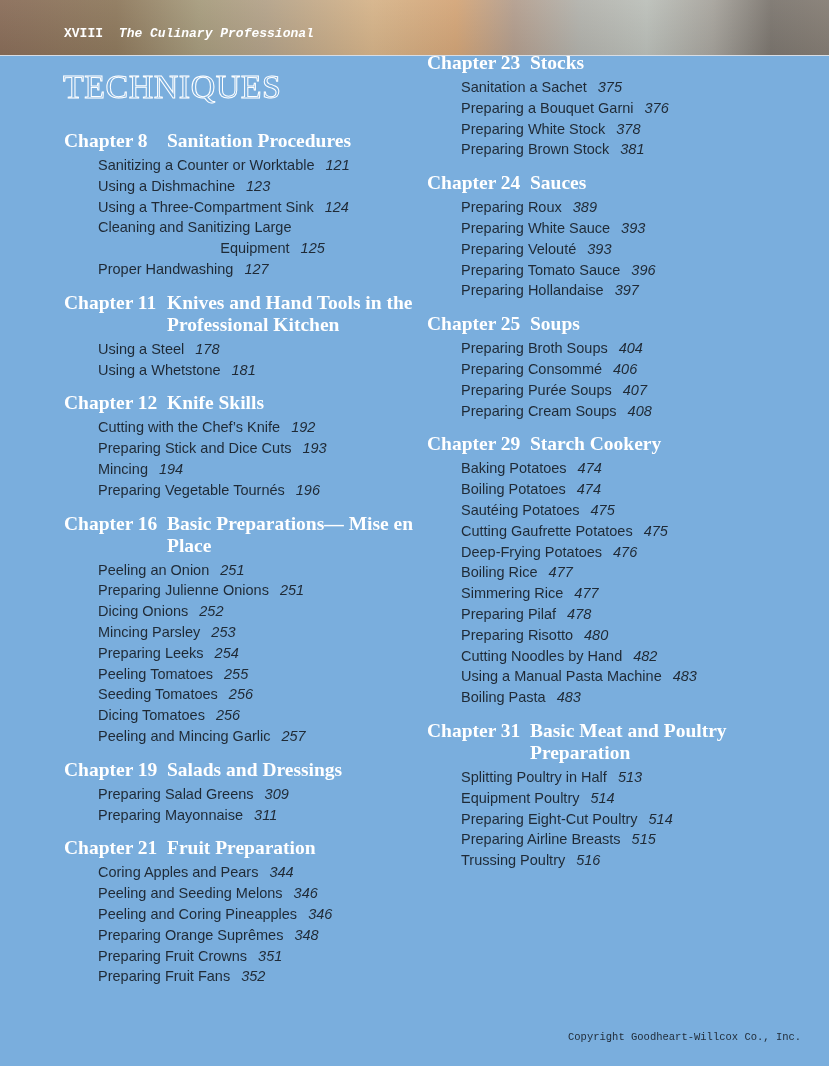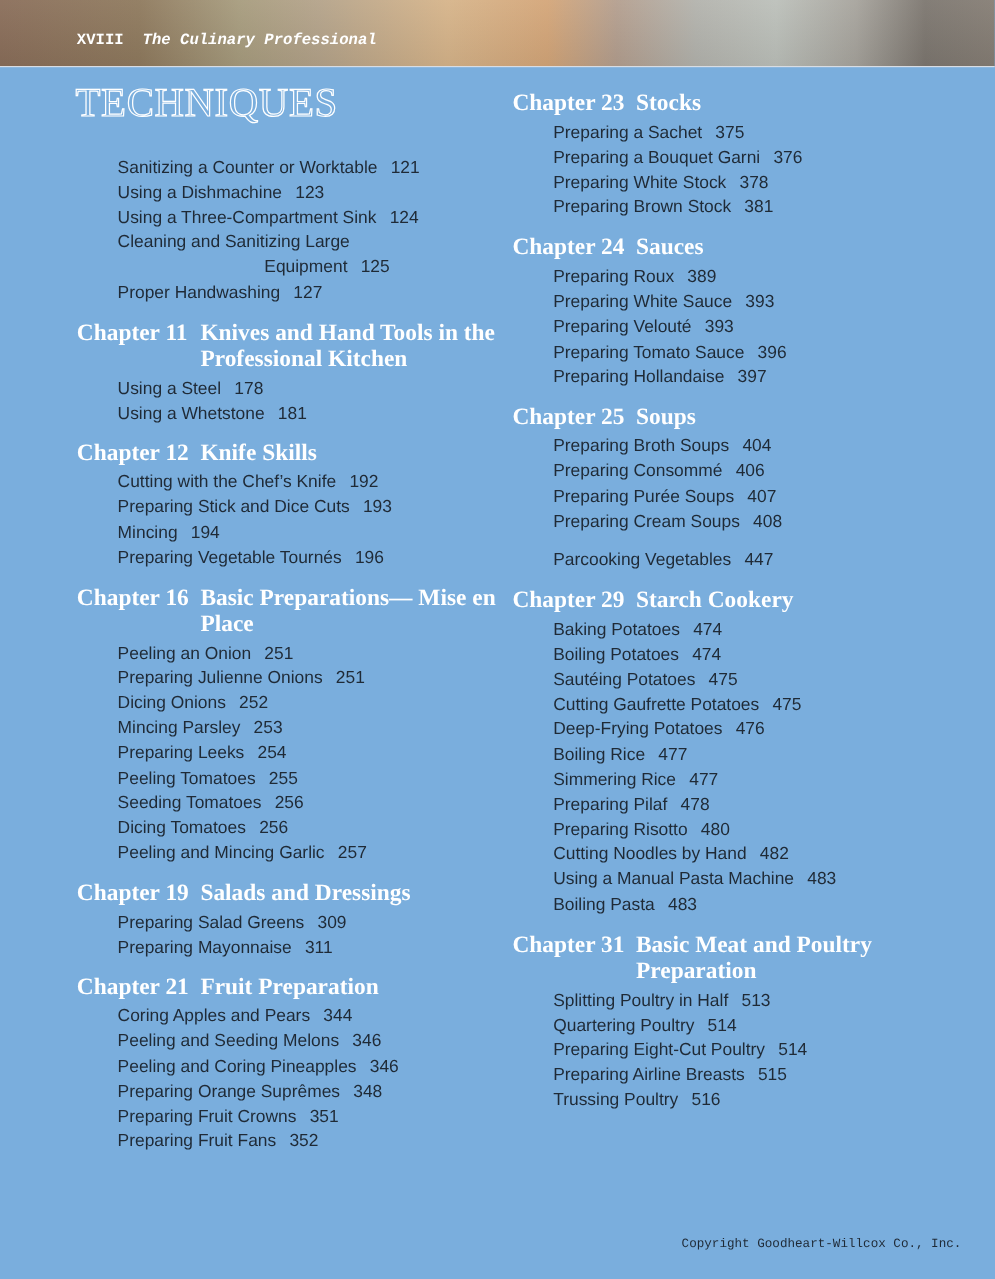--- a/index.html
+++ b/index.html
@@ -33,41 +33,41 @@
       position: absolute; left: 63px; top: 68px;
       font-family: "Liberation Serif", "DejaVu Serif", serif;
       font-size: 34px; letter-spacing: 0.5px;
       color: transparent;
       -webkit-text-stroke: 1px #ffffff;
       font-weight: normal;
     }
 
     .column { position: absolute; }
     .col-left { left: 64px; top: 130px; width: 350px; }
-    .col-right { left: 427px; top: 76px; width: 380px; }
+    .col-right { left: 427px; top: 52px; width: 380px; }
 
     .chapter { margin-bottom: 12px; }
     .chapter-head {
       display: flex;
       font-family: "Liberation Serif", "DejaVu Serif", serif;
       font-weight: bold; font-size: 19.5px; color: #ffffff;
       line-height: 22px;
       margin-bottom: 3px;
     }
     .chapter-num { white-space: nowrap; width: 103px; flex: none; }
     .col-right .chapter-num { width: 103px; }
     .chapter-name { flex: 1; }
 
     .items { list-style: none; margin: 0; padding: 0 0 0 34px; }
     .item {
       font-family: "Liberation Sans", "DejaVu Sans", sans-serif;
       font-size: 14.5px; color: #1f2a36;
       line-height: 20.8px;
     }
-    .item .page { margin-left: 11px; }
+    .item .page { margin-left: 11px; font-style: italic; }
     .item .cont { display: block; padding-left: 33px; }
 
     .footer-copy {
       position: absolute; left: 568px; top: 1031px;
       font-family: Liberation Mono, monospace;
       font-size: 10.5px; color: #1f2a36;
     }
   </style>
 </head>
 <body>
@@ -75,20 +75,24 @@
 <div class="header-band"></div>
 <div class="running-head">
   <span class="folio">XVIII</span>
   <span class="book-title">The Culinary Professional</span>
 </div>
 
 <h1 class="section-title" style="margin:0;">TECHNIQUES</h1>
 
 <div class="column col-left" id="col-left">
     <div class="chapter">
+    <div class="chapter-head">
+      <span class="chapter-num">Chapter 8</span>
+      <span class="chapter-name">Sanitation Procedures</span>
+    </div>
     <ul class="items">
         <li class="item">
     <span class="label">Sanitizing a Counter or Worktable</span><span class="page">121</span>
   </li>
         <li class="item">
     <span class="label">Using a Dishmachine</span><span class="page">123</span>
   </li>
         <li class="item">
     <span class="label">Using a Three-Compartment Sink</span><span class="page">124</span>
   </li>
@@ -211,21 +215,21 @@
   </div>
   </div>
 <div class="column col-right" id="col-right">
     <div class="chapter">
     <div class="chapter-head">
       <span class="chapter-num">Chapter 23</span>
       <span class="chapter-name">Stocks</span>
     </div>
     <ul class="items">
         <li class="item">
-    <span class="label">Preparing a Sachet</span><span class="page">375</span>
+    <span class="label">Sanitation a Sachet</span><span class="page">375</span>
   </li>
         <li class="item">
     <span class="label">Preparing a Bouquet Garni</span><span class="page">376</span>
   </li>
         <li class="item">
     <span class="label">Preparing White Stock</span><span class="page">378</span>
   </li>
         <li class="item">
     <span class="label">Preparing Brown Stock</span><span class="page">381</span>
   </li>
@@ -268,25 +272,20 @@
   </li>
         <li class="item">
     <span class="label">Preparing Purée Soups</span><span class="page">407</span>
   </li>
         <li class="item">
     <span class="label">Preparing Cream Soups</span><span class="page">408</span>
   </li>
       </ul>
   </div>
     <div class="chapter">
-    <ul class="items">
-        <li class="item">
-    <span class="label">Parcooking Vegetables</span><span class="page">447</span>
-  </li>
-      </ul>
   </div>
     <div class="chapter">
     <div class="chapter-head">
       <span class="chapter-num">Chapter 29</span>
       <span class="chapter-name">Starch Cookery</span>
     </div>
     <ul class="items">
         <li class="item">
     <span class="label">Baking Potatoes</span><span class="page">474</span>
   </li>
@@ -328,21 +327,21 @@
     <div class="chapter">
     <div class="chapter-head">
       <span class="chapter-num">Chapter 31</span>
       <span class="chapter-name">Basic Meat and Poultry Preparation</span>
     </div>
     <ul class="items">
         <li class="item">
     <span class="label">Splitting Poultry in Half</span><span class="page">513</span>
   </li>
         <li class="item">
-    <span class="label">Quartering Poultry</span><span class="page">514</span>
+    <span class="label">Equipment Poultry</span><span class="page">514</span>
   </li>
         <li class="item">
     <span class="label">Preparing Eight-Cut Poultry</span><span class="page">514</span>
   </li>
         <li class="item">
     <span class="label">Preparing Airline Breasts</span><span class="page">515</span>
   </li>
         <li class="item">
     <span class="label">Trussing Poultry</span><span class="page">516</span>
   </li>

